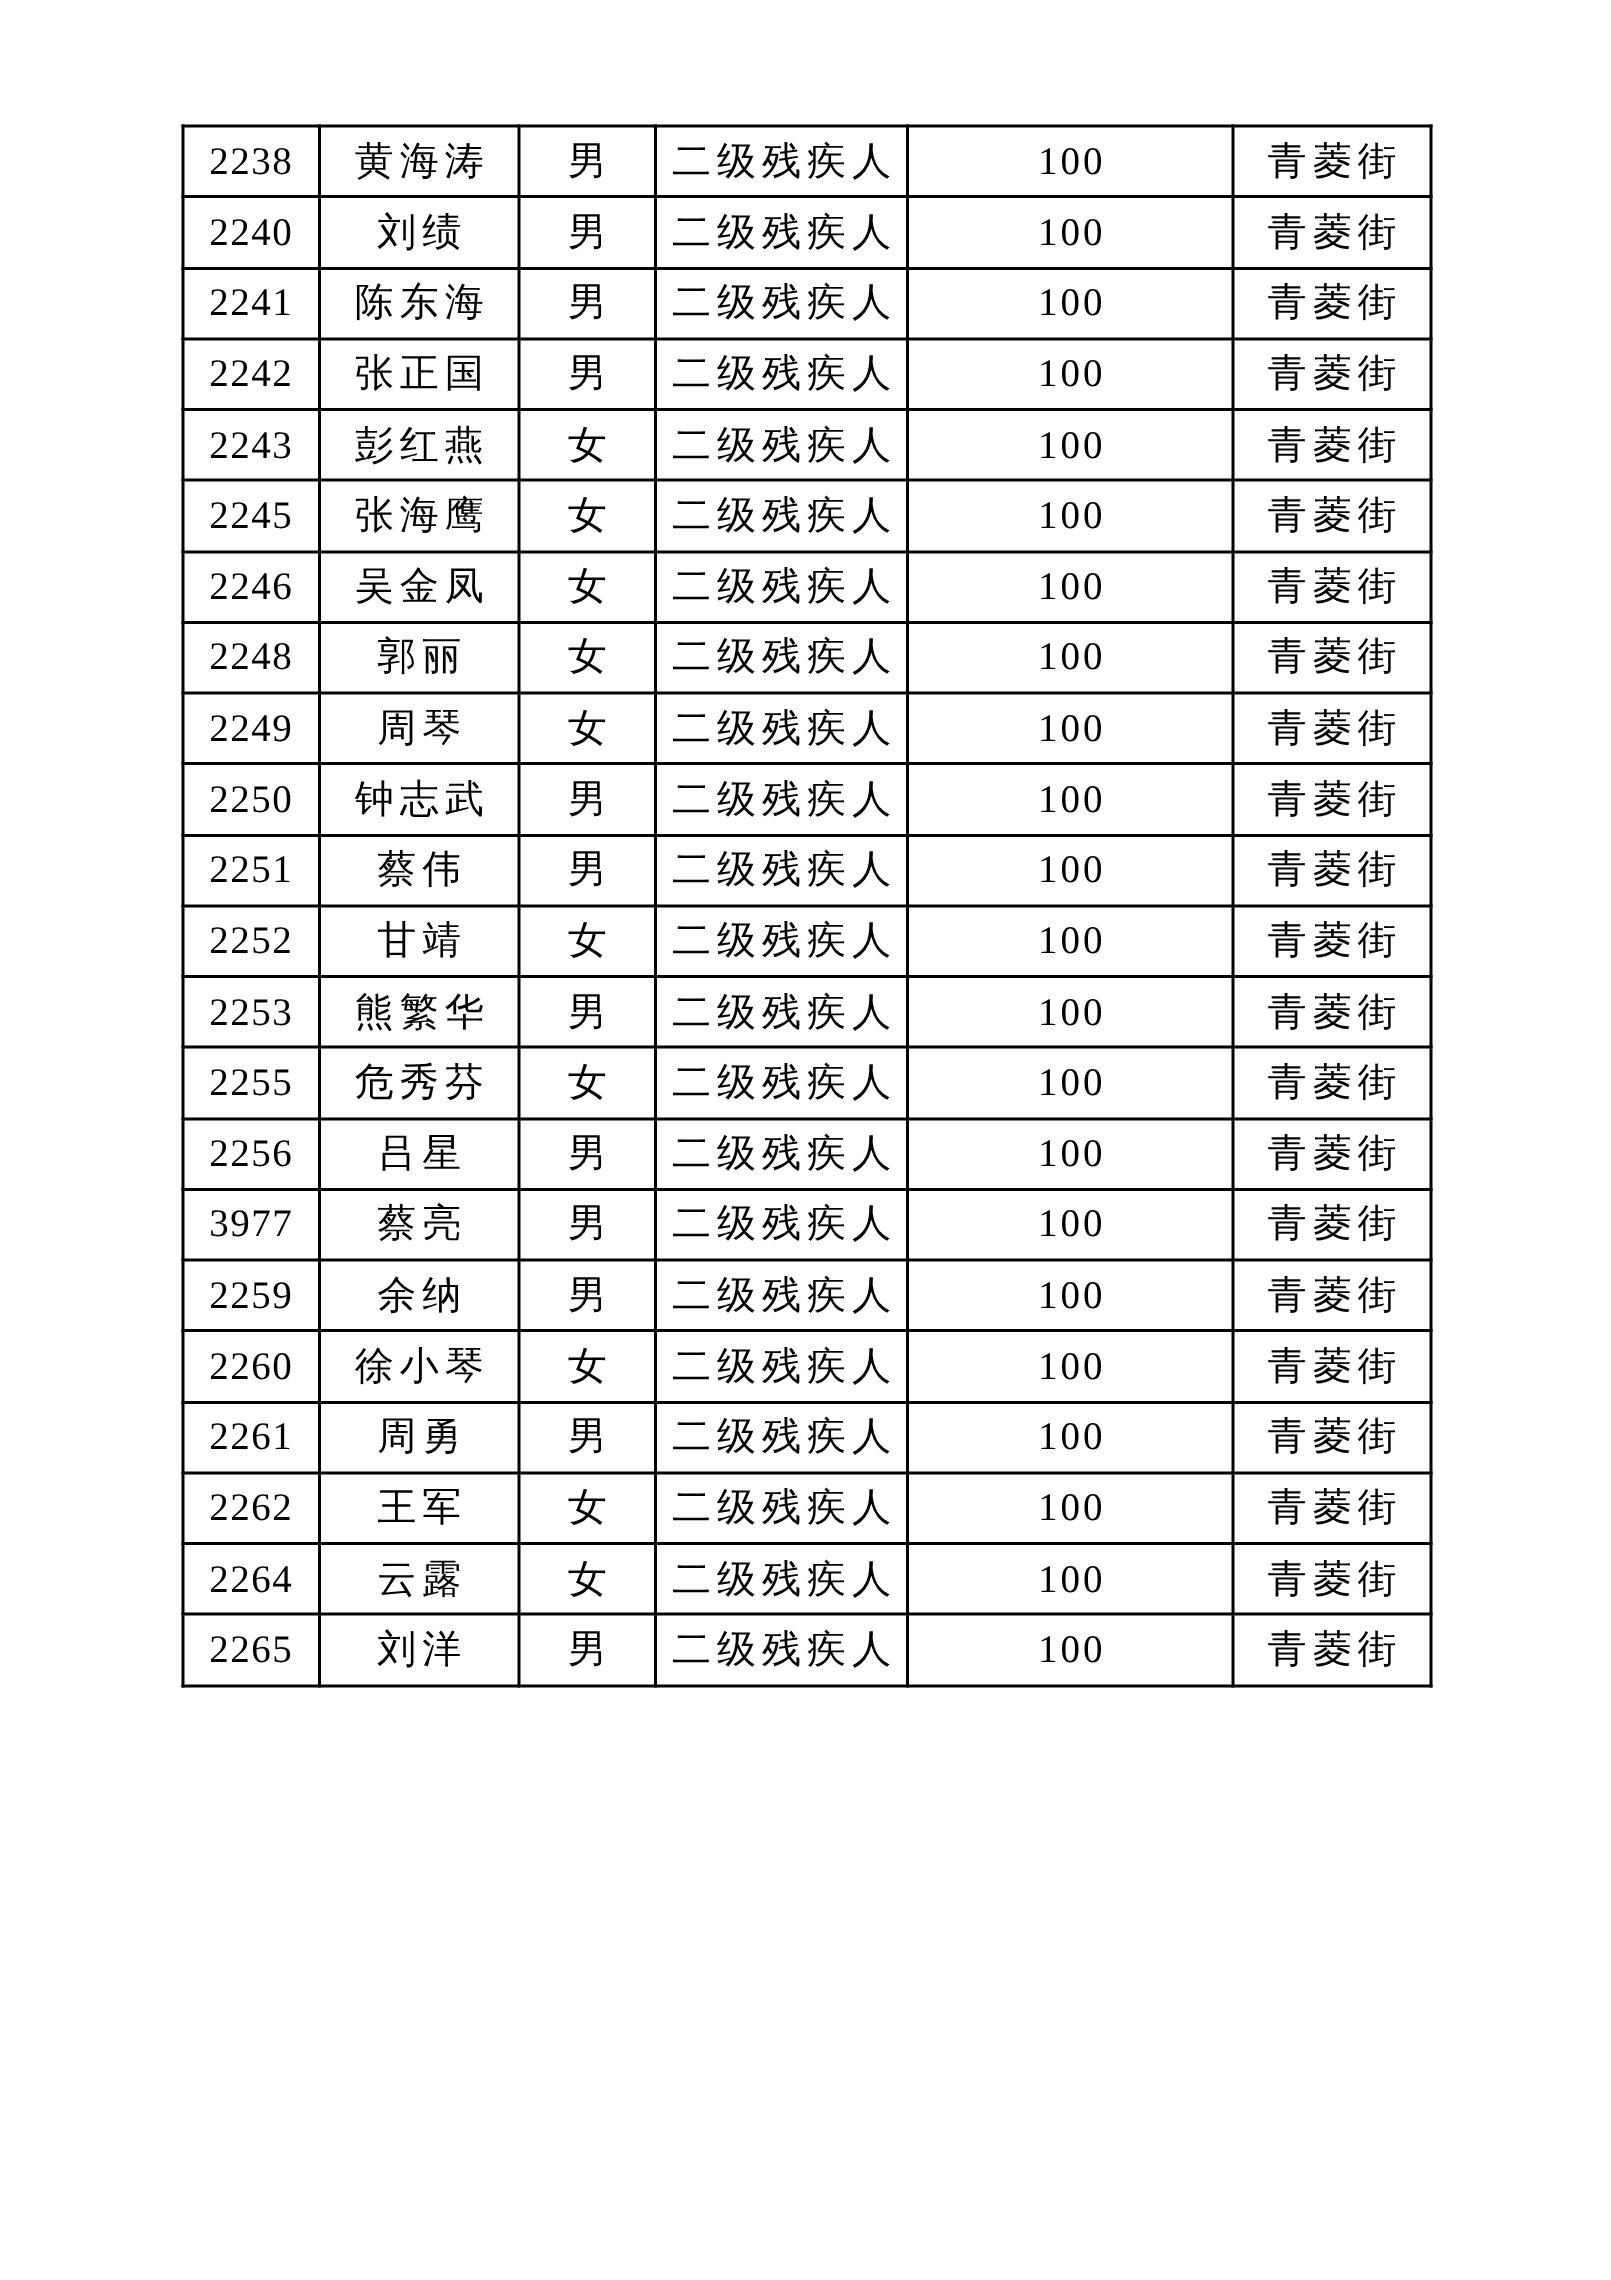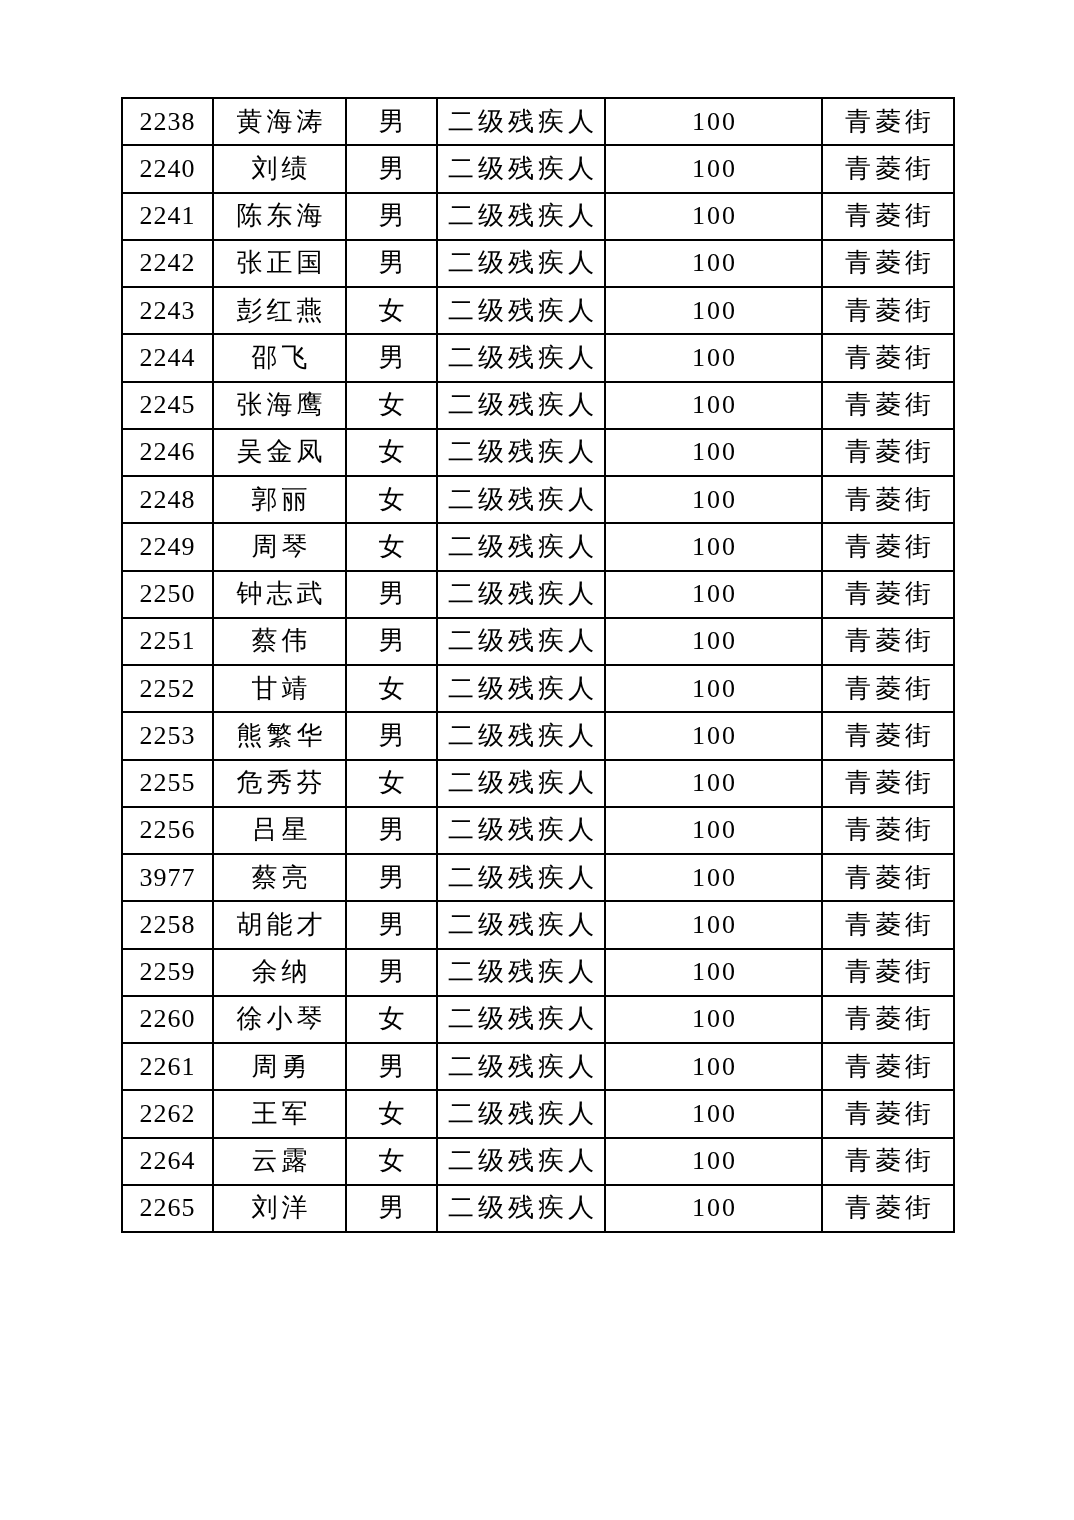--- a/index.html
+++ b/index.html
@@ -12,21 +12,21 @@
     width: 1074px;
     height: 1520px;
     background: #ffffff;
     font-family: "Liberation Serif", "DejaVu Serif", serif;
     color: #000000;
     overflow: hidden;
   }
   table.roster {
     position: absolute;
     left: 121px;
-    top: 97px;
+    top: 83px;
     width: 832px;
     border-collapse: collapse;
     table-layout: fixed;
   }
   table.roster td {
     border: 2px solid #000000;
     height: 47.25px;
     box-sizing: border-box;
     text-align: center;
     vertical-align: middle;
@@ -104,28 +104,20 @@
         </tr>
         <tr>
           <td class="c-id">2243</td>
           <td class="c-name">彭红燕</td>
           <td class="c-gender">女</td>
           <td class="c-category">二级残疾人</td>
           <td class="c-amount">100</td>
           <td class="c-street">青菱街</td>
         </tr>
         <tr>
-          <td class="c-id">2244</td>
-          <td class="c-name">邵飞</td>
-          <td class="c-gender">男</td>
-          <td class="c-category">二级残疾人</td>
-          <td class="c-amount">100</td>
-          <td class="c-street">青菱街</td>
-        </tr>
-        <tr>
           <td class="c-id">2245</td>
           <td class="c-name">张海鹰</td>
           <td class="c-gender">女</td>
           <td class="c-category">二级残疾人</td>
           <td class="c-amount">100</td>
           <td class="c-street">青菱街</td>
         </tr>
         <tr>
           <td class="c-id">2246</td>
           <td class="c-name">吴金凤</td>
@@ -194,28 +186,20 @@
           <td class="c-id">2256</td>
           <td class="c-name">吕星</td>
           <td class="c-gender">男</td>
           <td class="c-category">二级残疾人</td>
           <td class="c-amount">100</td>
           <td class="c-street">青菱街</td>
         </tr>
         <tr>
           <td class="c-id">3977</td>
           <td class="c-name">蔡亮</td>
-          <td class="c-gender">男</td>
-          <td class="c-category">二级残疾人</td>
-          <td class="c-amount">100</td>
-          <td class="c-street">青菱街</td>
-        </tr>
-        <tr>
-          <td class="c-id">2258</td>
-          <td class="c-name">胡能才</td>
           <td class="c-gender">男</td>
           <td class="c-category">二级残疾人</td>
           <td class="c-amount">100</td>
           <td class="c-street">青菱街</td>
         </tr>
         <tr>
           <td class="c-id">2259</td>
           <td class="c-name">余纳</td>
           <td class="c-gender">男</td>
           <td class="c-category">二级残疾人</td>

